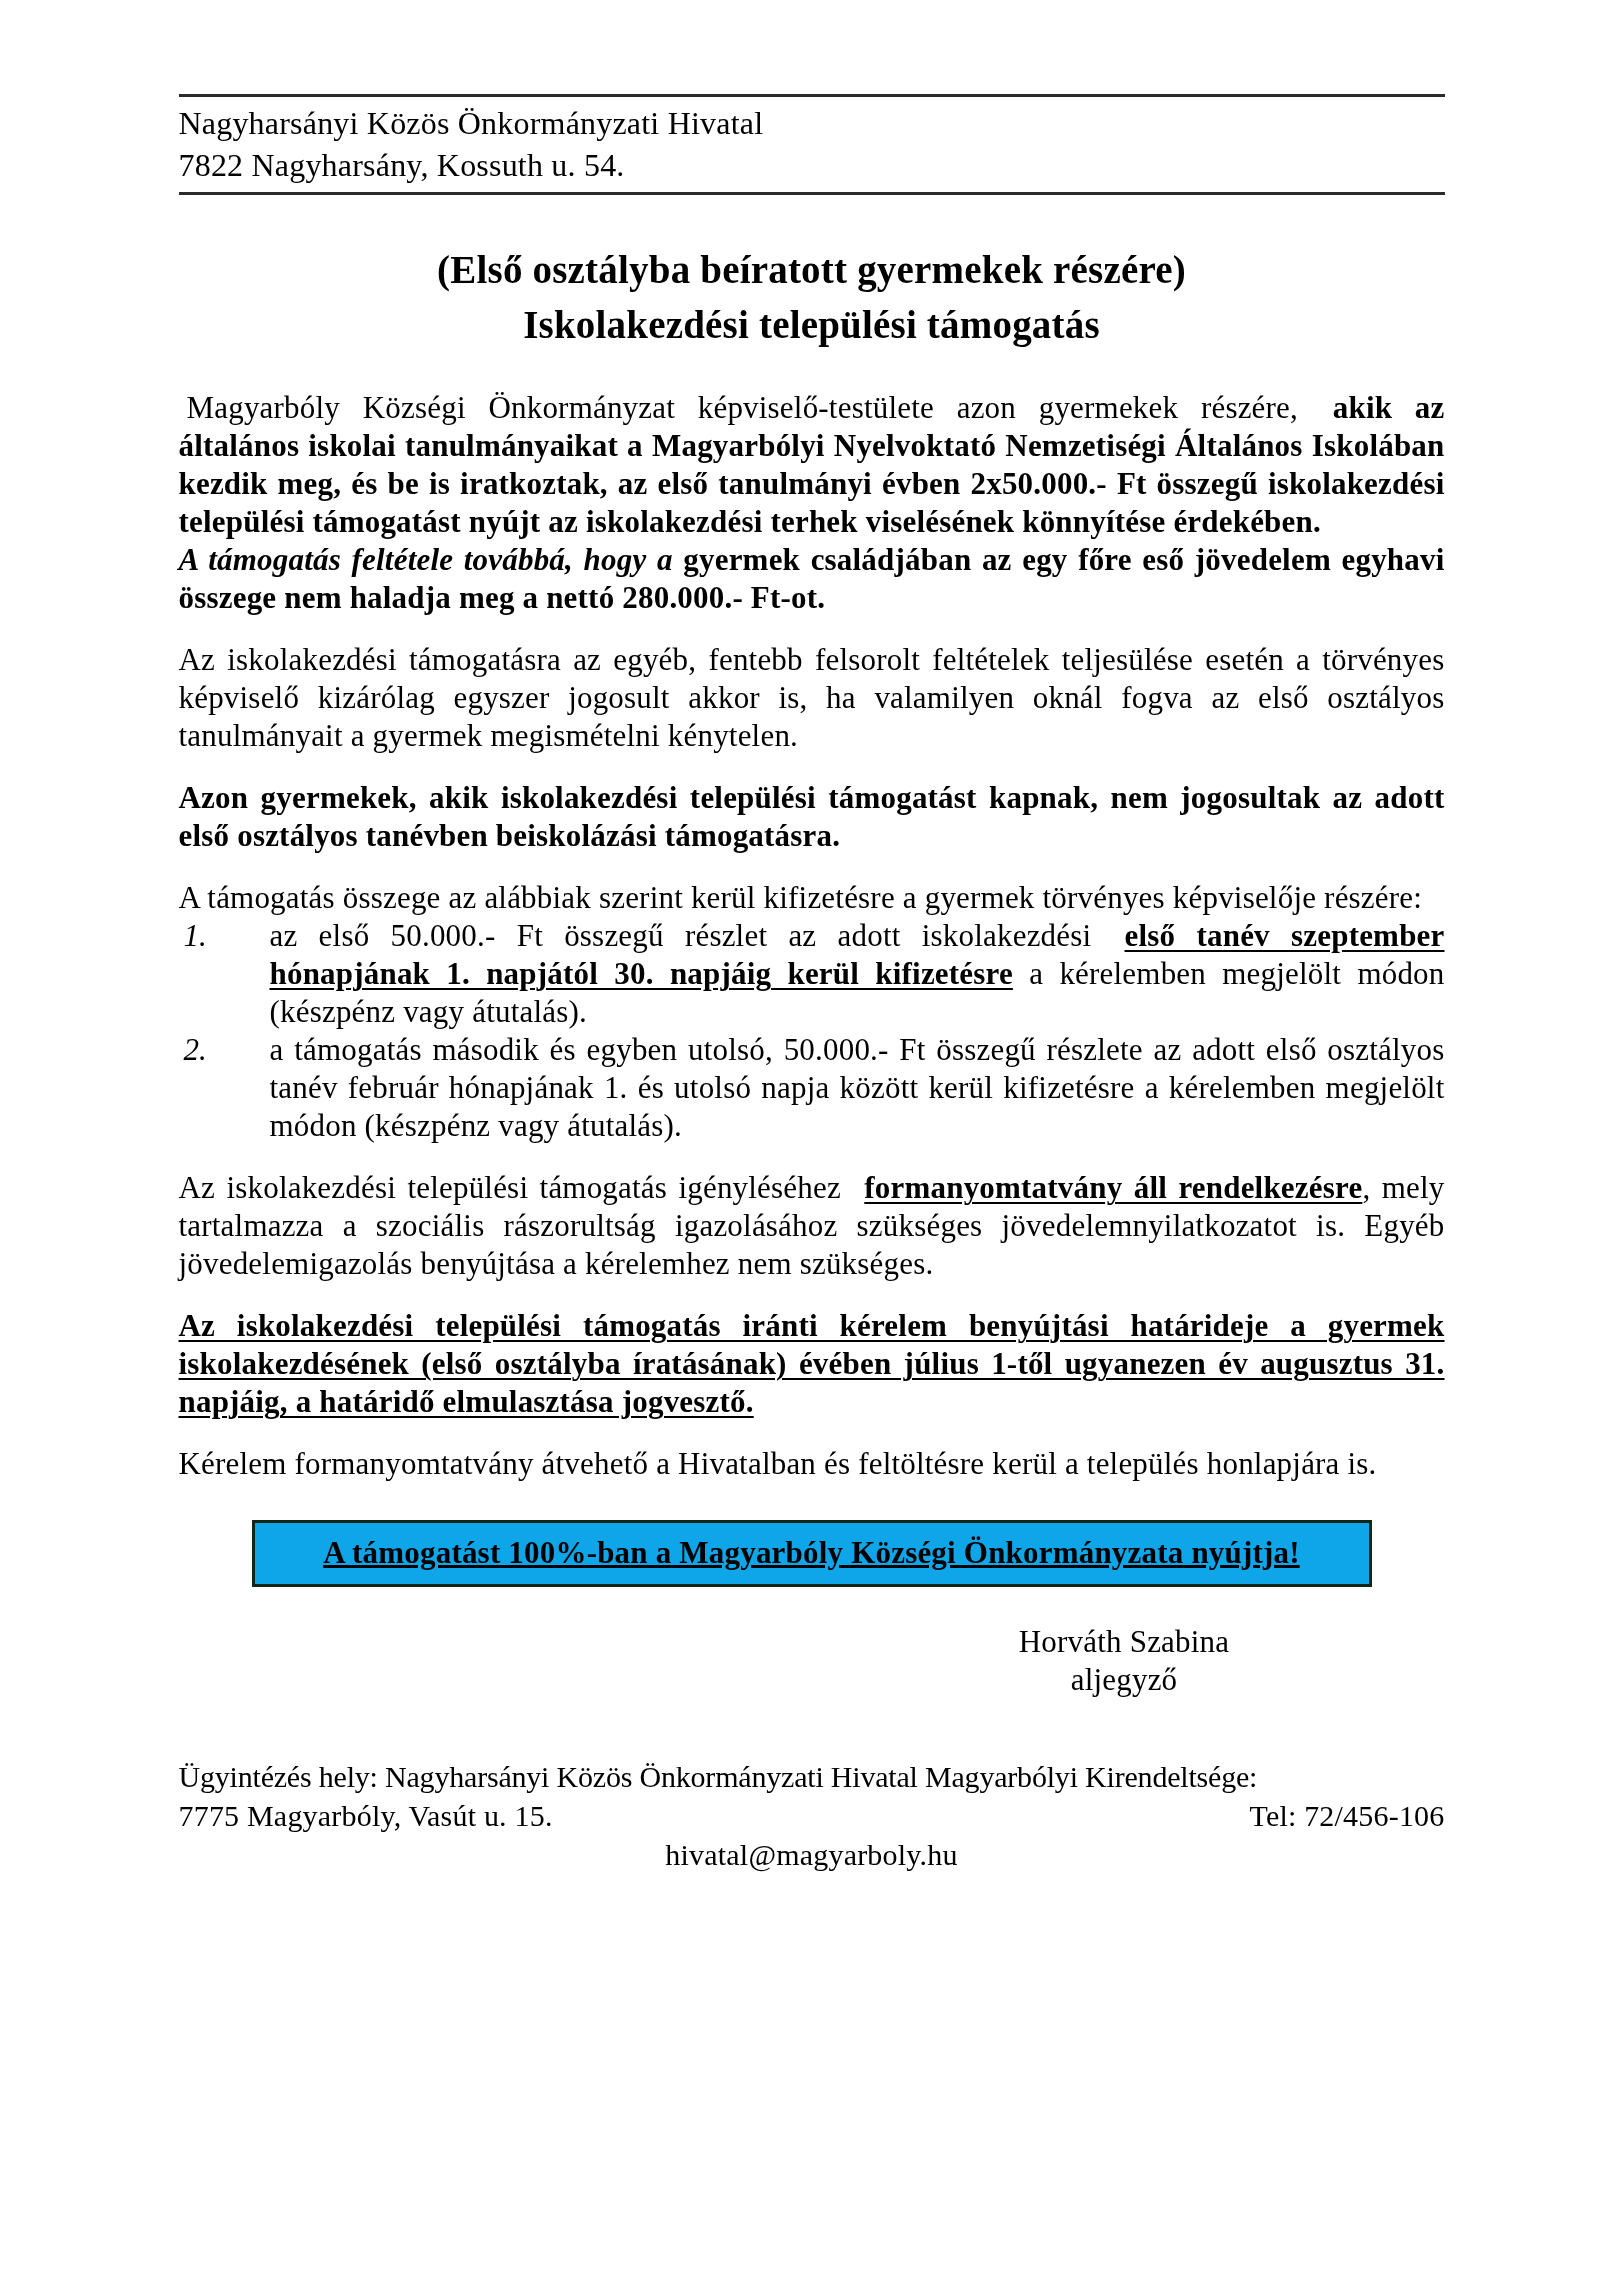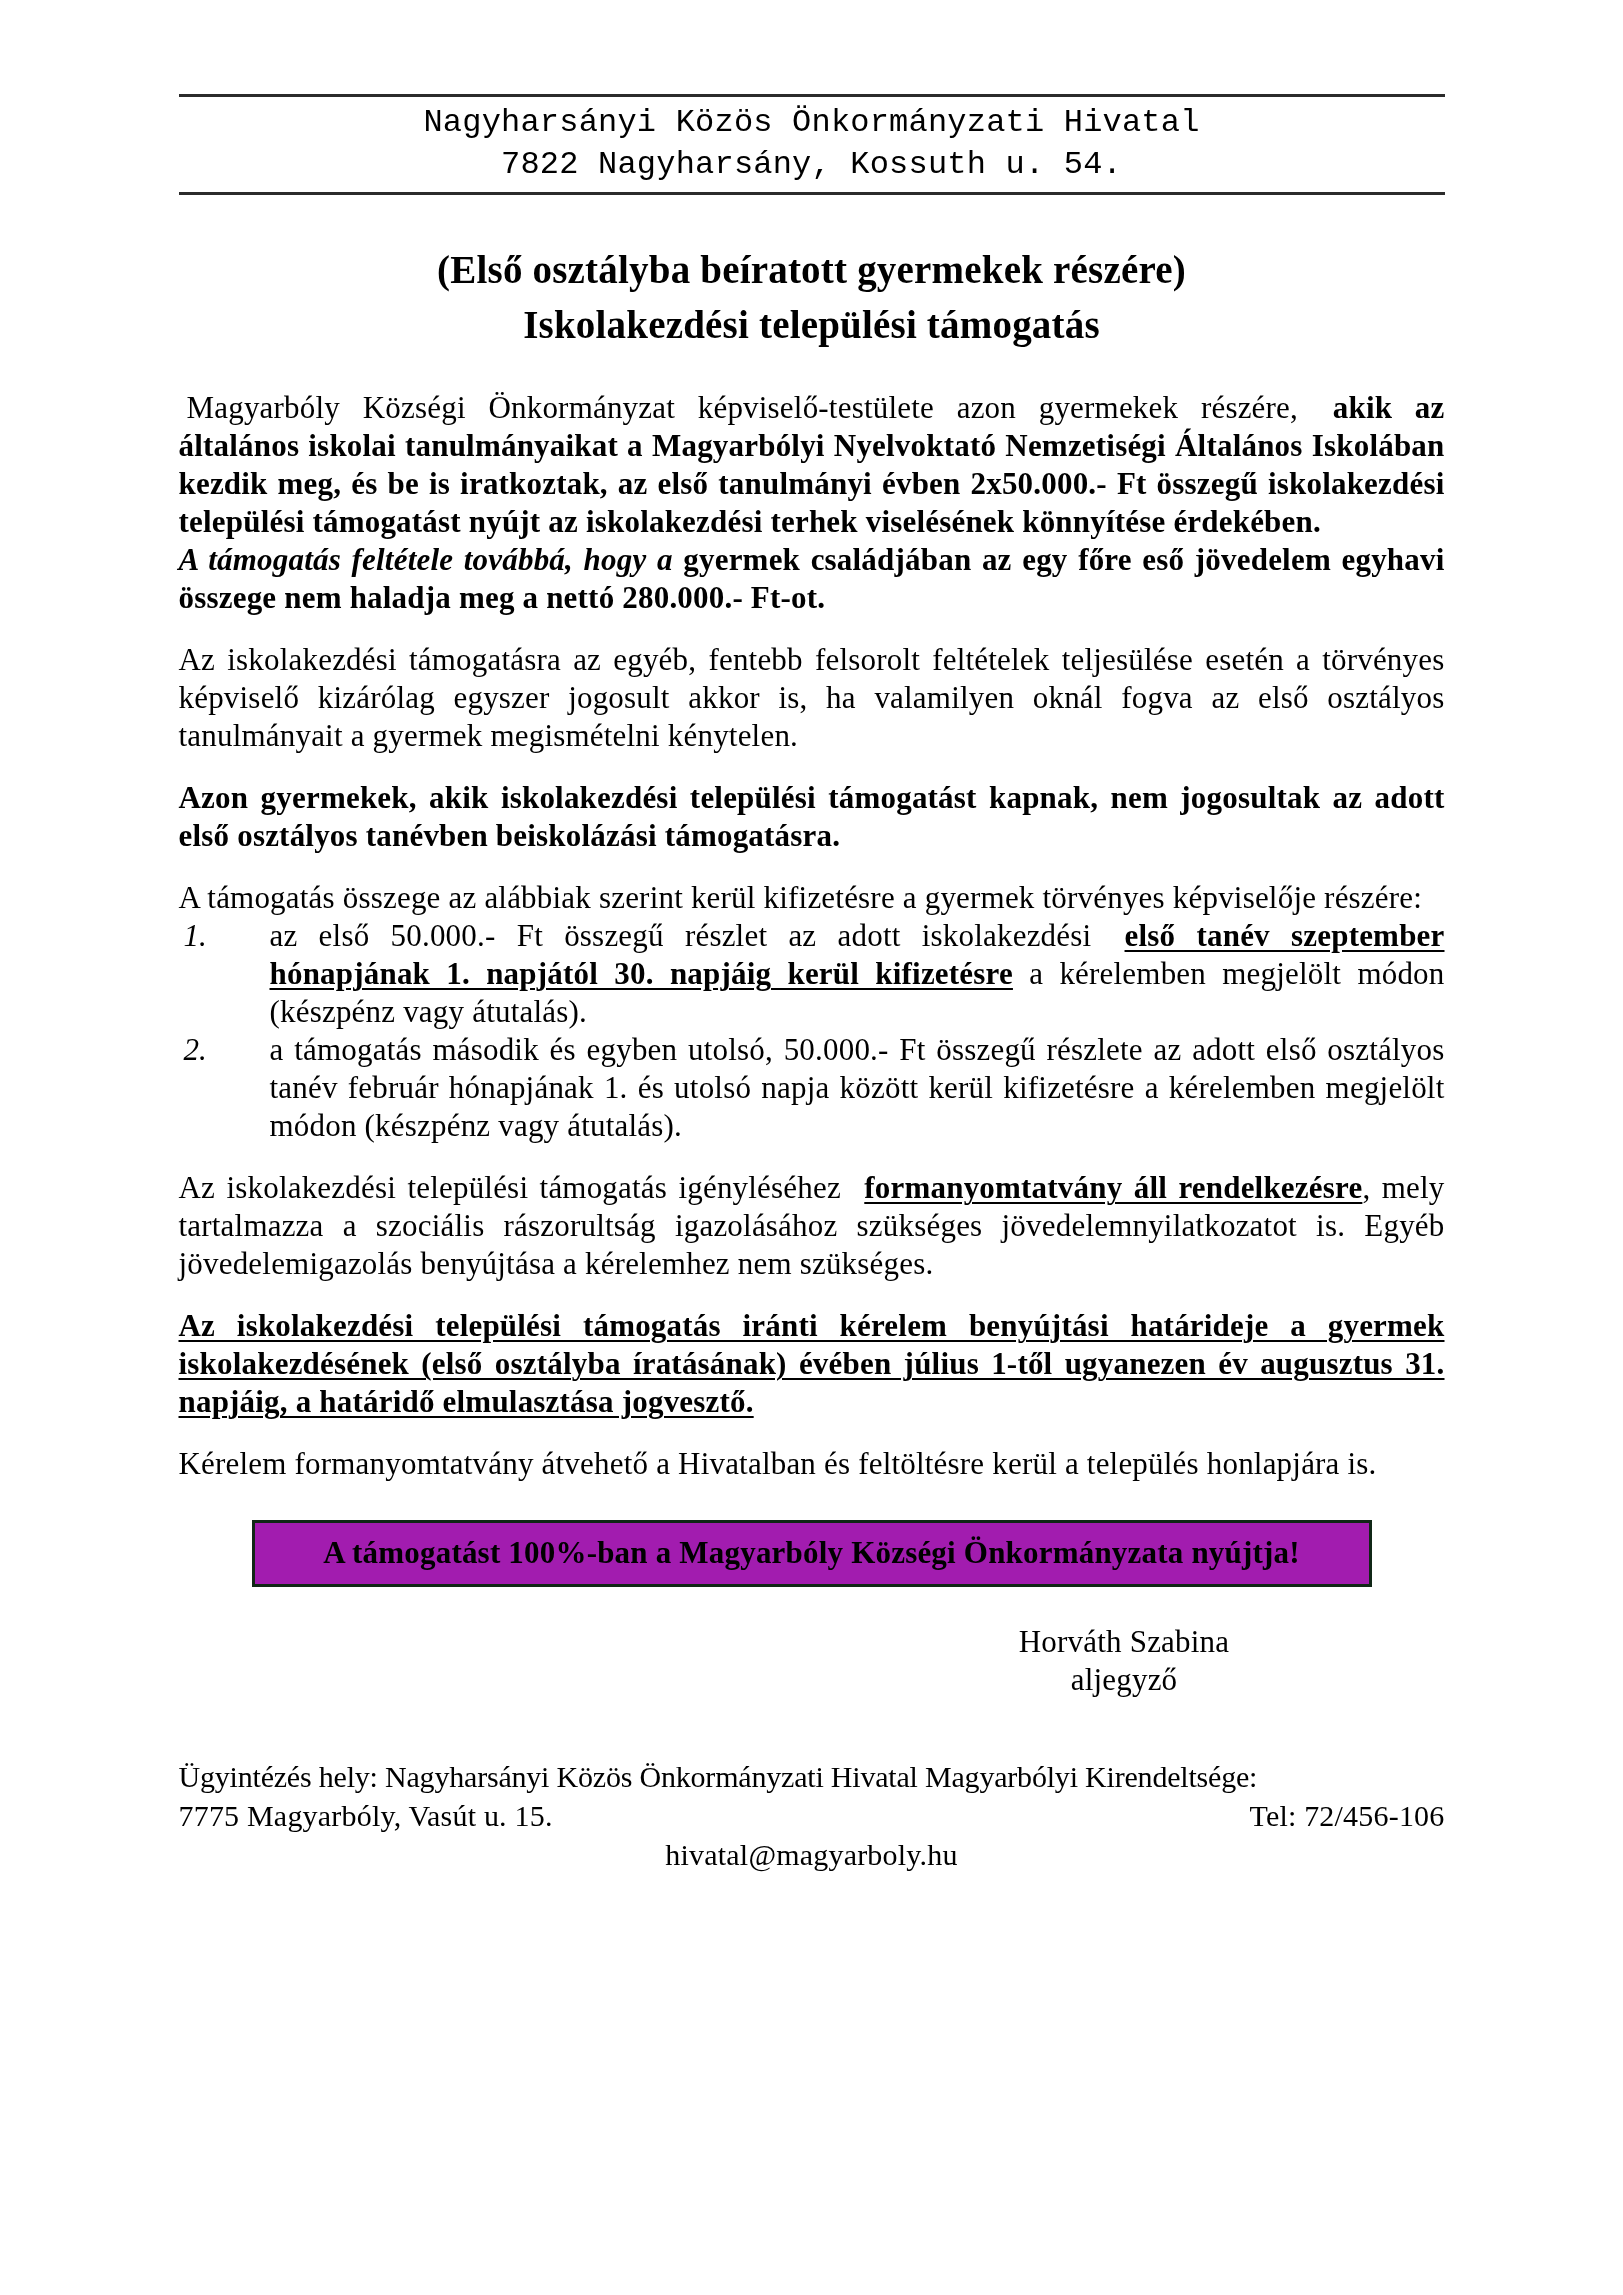--- a/index.html
+++ b/index.html
@@ -16,25 +16,23 @@
   .content {
     width: 1266px;
     margin: 0 auto;
   }
   
   .letterhead {
     margin-top: 94px;
     border-top: 3.2px solid #2b2b2b;
     border-bottom: 3.2px solid #2b2b2b;
     padding: 4.9px 0 6.5px 0;
-    text-align: center;
     font-size: 32px;
     line-height: 42px;
     letter-spacing: 0.2px;
-    font-family: Liberation Mono, monospace;
   }
   
   .doc-title {
     margin-top: 47px;
     text-align: center;
     font-size: 39px;
     font-weight: bold;
     line-height: 55px;
     letter-spacing: 0.2px;
   }
@@ -130,21 +128,21 @@
           <div class="list-text"><span>a támogatás második és egyben utolsó, 50.000.- Ft összegű részlete az adott első osztályos tanév február hónapjának 1. és utolsó napja között kerül kifizetésre a kérelemben megjelölt módon (készpénz vagy átutalás).</span><span class="bold ul"></span><span></span></div>
         </div>
       </div>
 
       <p class="para-gap"><span>Az iskolakezdési települési támogatás igényléséhez </span><span class="bold ul">formanyomtatvány áll rendelkezésre</span><span>, mely tartalmazza a szociális rászorultság igazolásához szükséges jövedelemnyilatkozatot is. Egyéb jövedelemigazolás benyújtása a kérelemhez nem szükséges.</span></p>
 
       <p class="para-gap bold ul">Az iskolakezdési települési támogatás iránti kérelem benyújtási határideje a gyermek iskolakezdésének (első osztályba íratásának) évében július 1-től ugyanezen év augusztus 31. napjáig, a határidő elmulasztása jogvesztő.</p>
 
       <p class="para-gap">Kérelem formanyomtatvány átvehető a Hivatalban és feltöltésre kerül a település honlapjára is.</p>
 
-      <div class="highlight-box" style="background: #a21caf; border-color: rgb(16, 39, 22); color: rgb(0, 0, 0);">
+      <div class="highlight-box" style="background: #0ea5e9; border-color: rgb(16, 39, 22); color: rgb(0, 0, 0); text-decoration: underline;">
         <span>A támogatást 100%-ban a Magyarbóly Községi Önkormányzata nyújtja!</span>
       </div>
 
 
       <div class="signature">
         <div>Horváth Szabina</div>
         <div>aljegyző</div>
       </div>
 
       <div class="footer">

